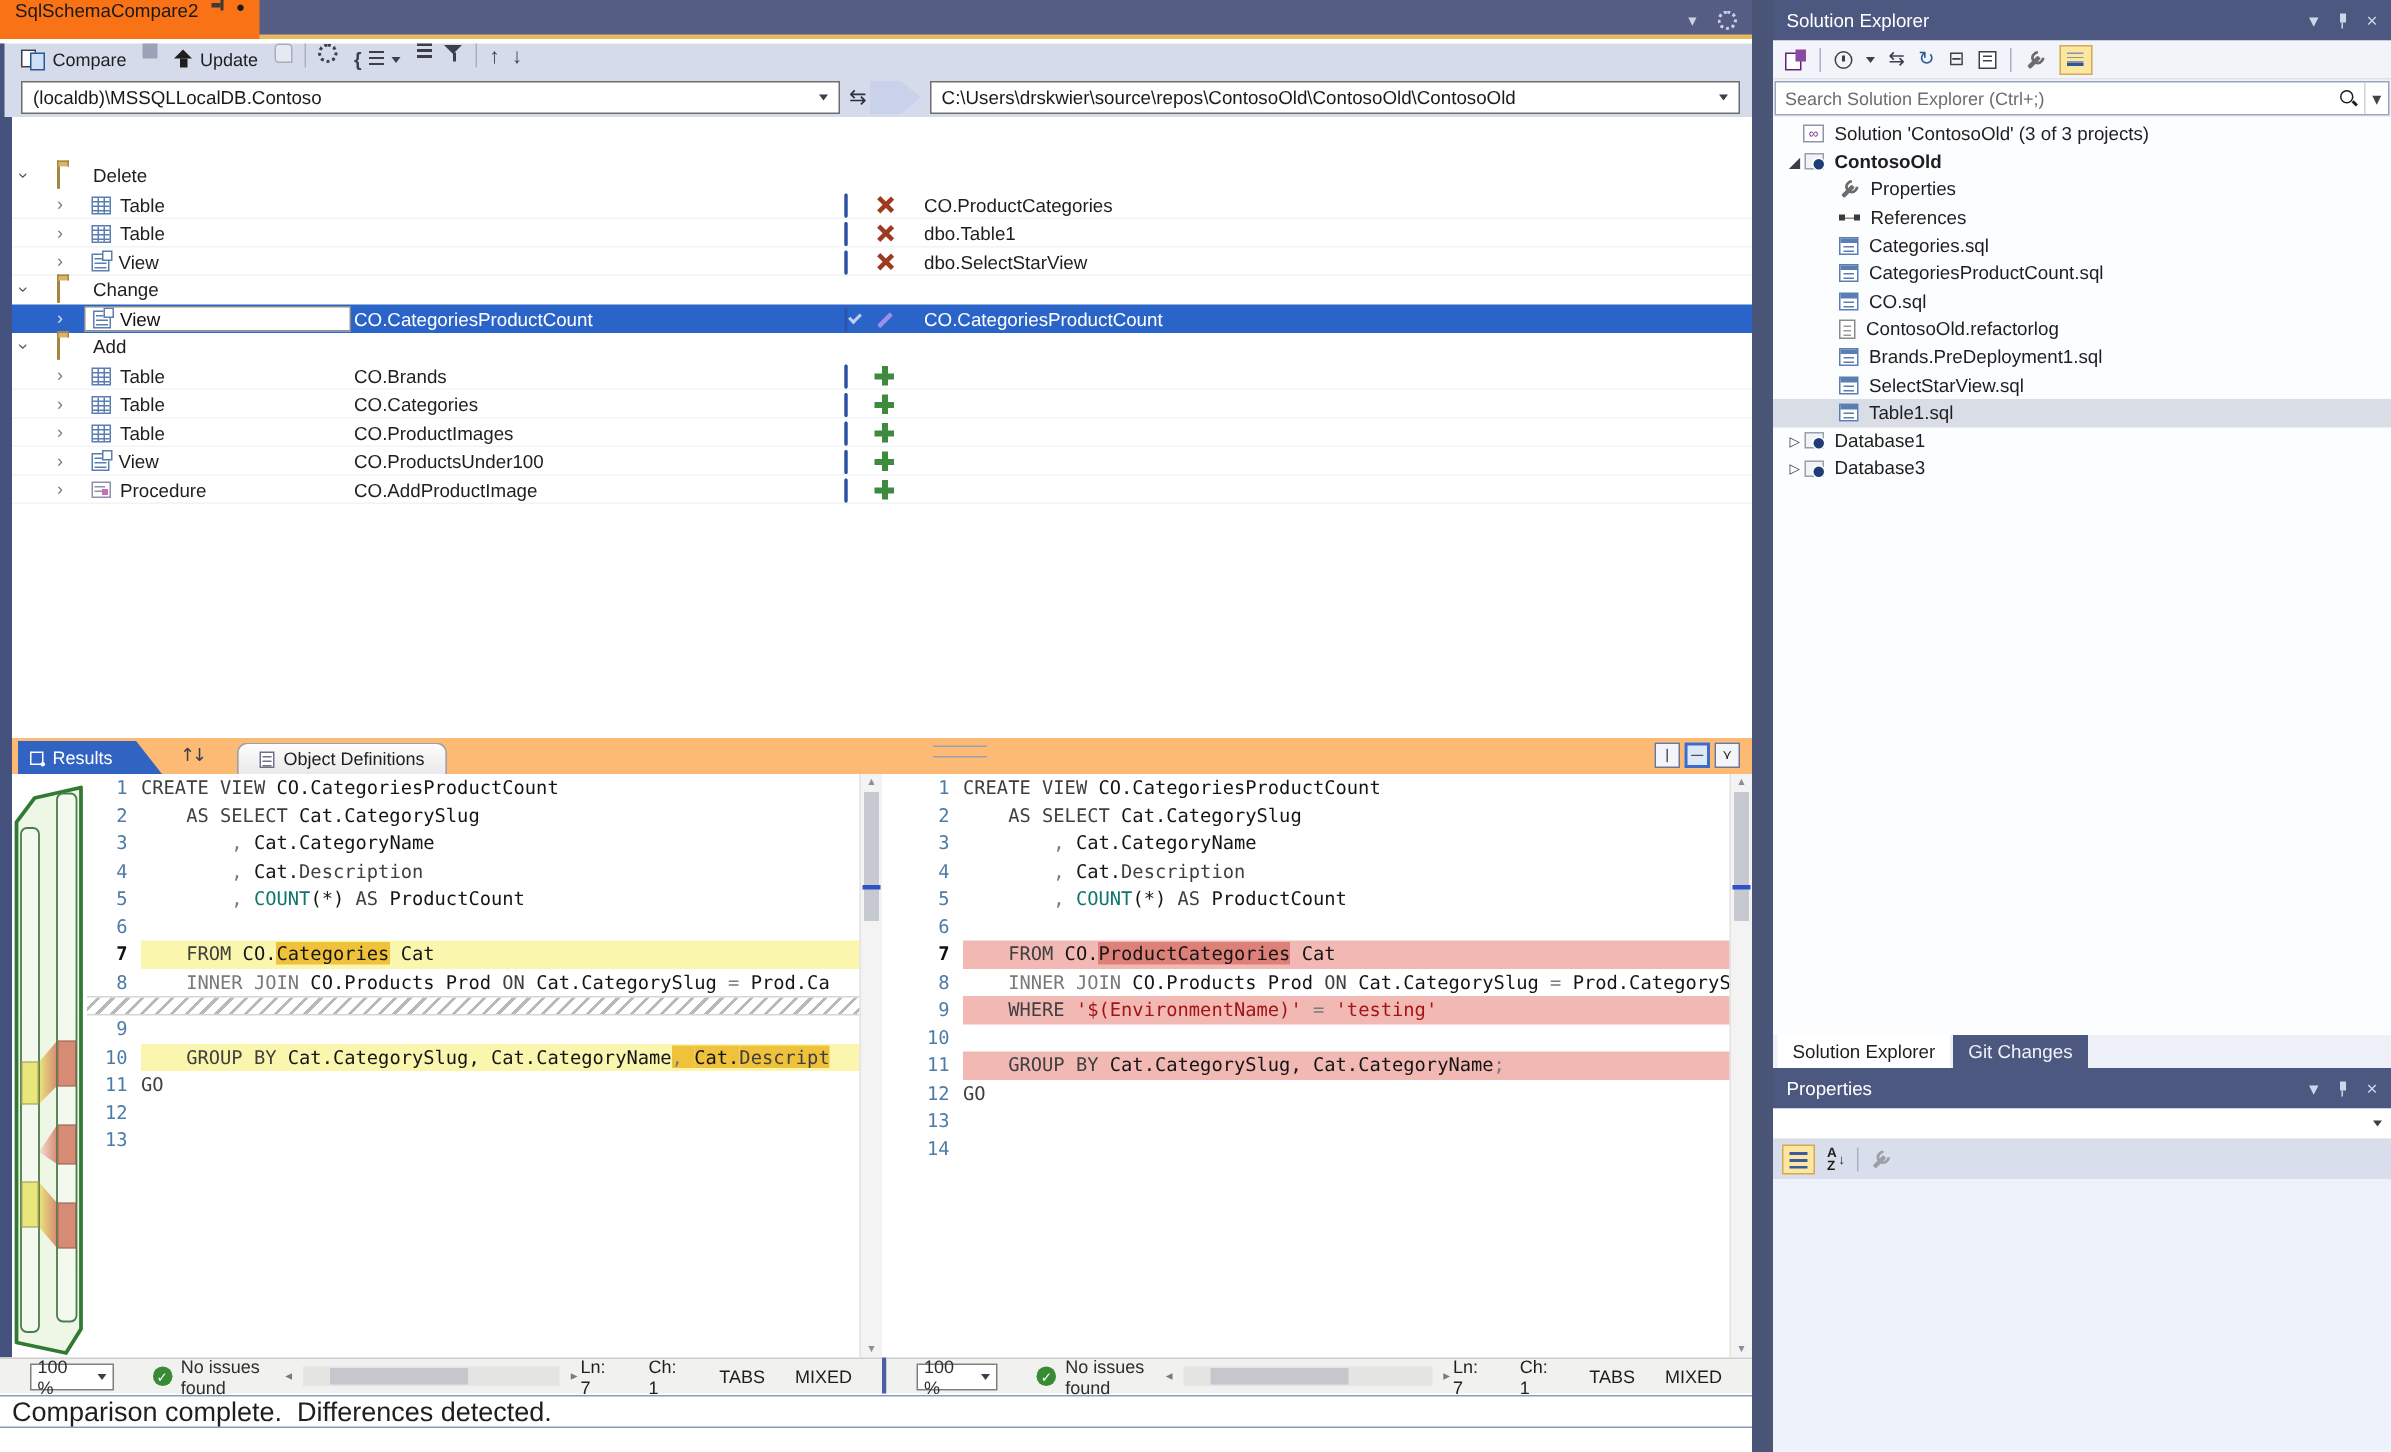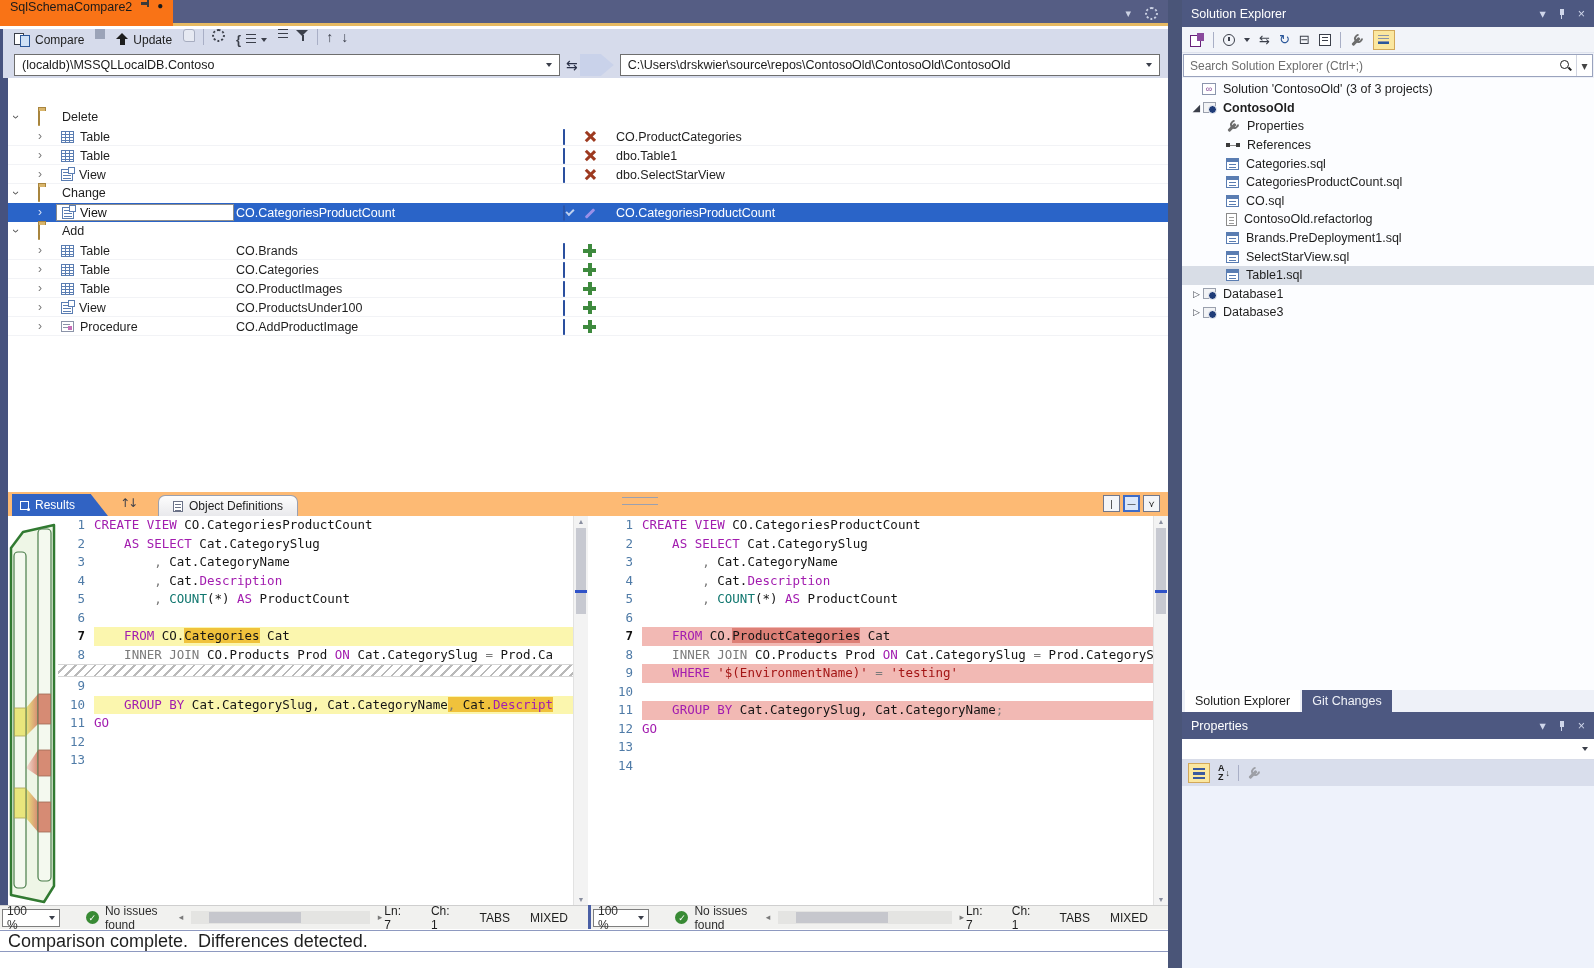--- a/index.html
+++ b/index.html
@@ -106,41 +106,41 @@
   .diff-map{position:absolute;left:0;top:0;width:50px;height:389px}
   .editor{position:absolute;top:0;bottom:0;background:#fff;font-family:"DejaVu Sans Mono","Liberation Mono",monospace;font-size:12.5px;overflow:hidden}
   .editor-left{left:50px;width:530px}
   .editor-right{left:598px;width:562px}
   .ln{display:flex;height:18.5px;line-height:18.5px;white-space:pre}
   .no{width:36px;text-align:right;padding-right:9px;color:#4f7ba7;flex:none}
   .no.curno{color:#111;font-weight:bold}
   .code{flex:1;overflow:hidden}
   .code.bg-chg{background:#fbf6ae}
   .code.bg-del{background:#f2b9b4}
-  .c-k{color:#a21caf}
+  .c-k{color:#404040}
   .c-i{color:#151515}
   .c-g{color:#7a7a7a}
   .c-m{color:#0f766e}
   .c-s{color:#a31515}
   .c-hw-chg{background:#f0c23c}
   .c-hw-del{background:#dd8077}
   .hatchln{height:13px;background:repeating-linear-gradient(-45deg,#ffffff 0 5px,#b9b9b9 5px 7px);border-top:1px solid #d6d6d6;border-bottom:1px solid #d6d6d6}
   .vscroll{position:absolute;top:0;bottom:0;width:15px;background:#f3f3f3;border-left:1px solid #e2e2e2}
   .vs-left{left:565px}.vs-right{left:1145px}
   .vscroll .va{position:absolute;left:0;right:0;text-align:center;font-size:7px;color:#8a8fa0}
   .vscroll .va.up{top:2px}.vscroll .va.down{bottom:2px}
   .vscroll .thumb{position:absolute;left:2px;right:2px;top:12px;height:86px;background:#c7c9d1}
   .vscroll .mark{position:absolute;left:1px;right:1px;top:74px;height:3px;background:#2f52c8}
 
   
   .ed-status{position:absolute;top:905px;height:24px;background:#f1f1ef;border-top:1px solid #cfcfcf;display:flex;align-items:center;font-size:12px;color:#2e2e2e}
   .es-left{left:0;width:588px}
   .es-right{left:591px;width:577px}
   .status-div{position:absolute;top:905px;left:588px;width:3px;height:24px;background:#4a5fa5}
-  .zoom-box{width:58px;height:18px;margin-left:2px;background:#fff;border:1px solid #7e7e7e;display:flex;align-items:center;padding:0 4px;gap:4px}
+  .zoom-box{width:58px;height:18px;margin-left:20px;background:#fff;border:1px solid #7e7e7e;display:flex;align-items:center;padding:0 4px;gap:4px}
   .zoom-box .spring{flex:1}
   .ok-circle{width:13px;height:13px;border-radius:50%;background:#388a34;color:#fff;font-size:9px;display:flex;align-items:center;justify-content:center;margin-left:26px;margin-right:6px;flex:none}
   .hs{width:180px;height:13px;background:#e4e4e2;position:relative;margin-left:auto;margin-right:14px}
   .hs .la,.hs .ra{position:absolute;top:0;font-size:9px;color:#7a7a7a;line-height:13px}
   .hs .la{left:-12px}.hs .ra{right:-12px}
   .hs .hthumb{position:absolute;left:18px;width:92px;top:1px;bottom:1px;background:#c6c7cd}
   .es-item{margin-right:20px;color:#1e1e1e}
 
   
   .app-status{position:absolute;left:0;top:930px;width:1168px;height:22px;background:#fff;border-top:1px solid #8e99c0;border-bottom:1px solid #8e99c0;display:flex;align-items:center;padding-left:8px;font-size:18px;white-space:pre}

